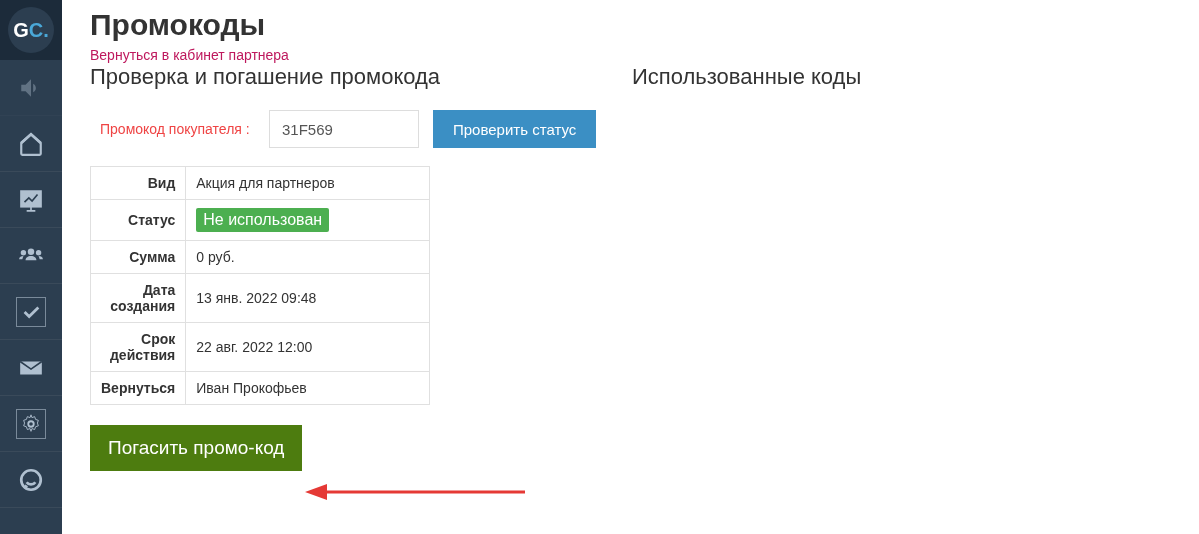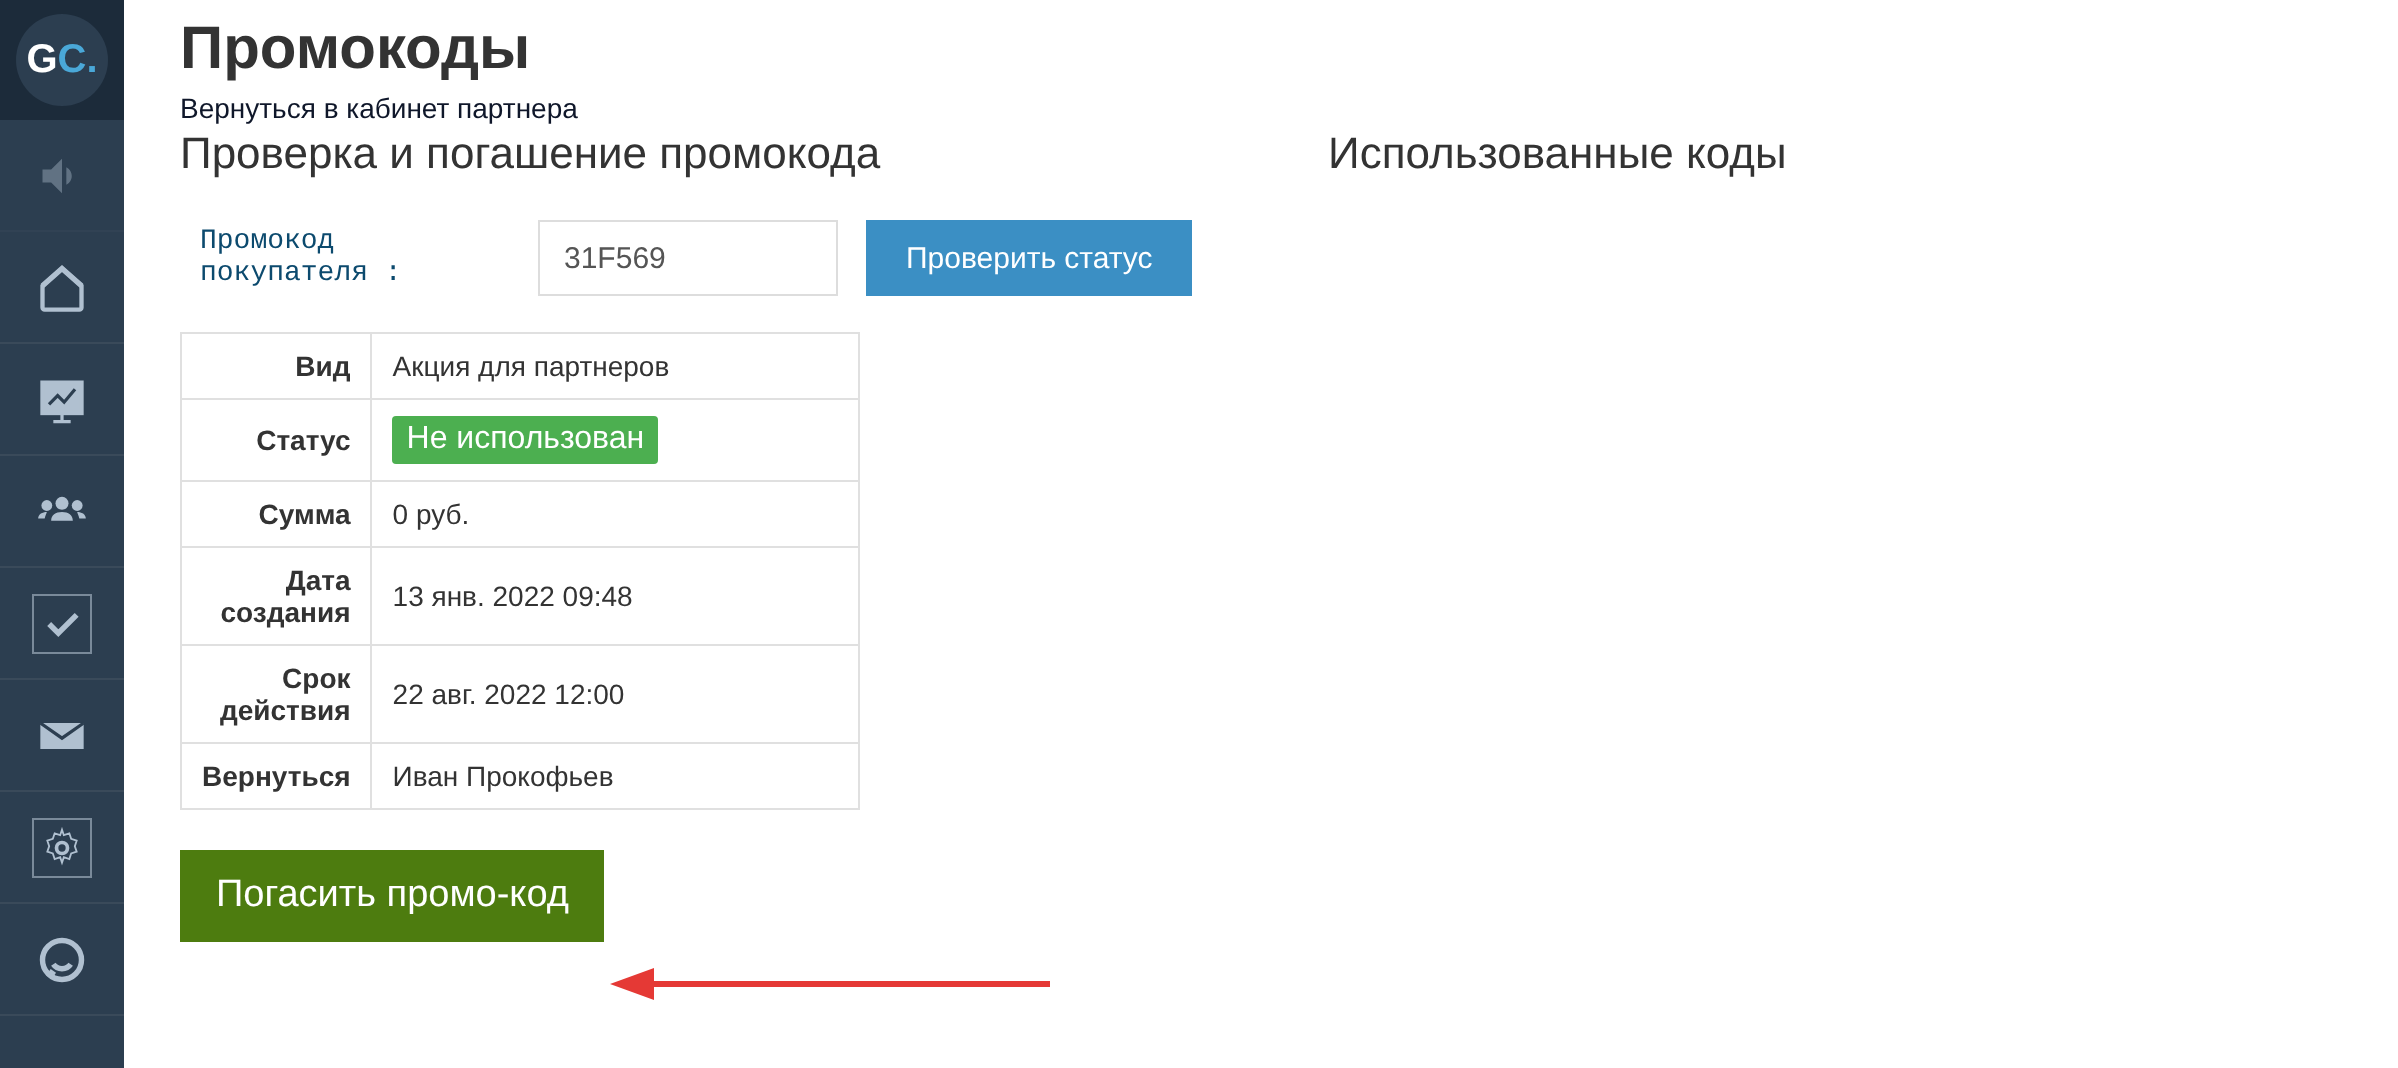--- a/index.html
+++ b/index.html
@@ -64,49 +64,48 @@
       flex: 1;
       padding: 8px 20px 8px 28px;
     }
     h1 {
       font-size: 30px;
       font-weight: 600;
       color: #333;
       margin-bottom: 4px;
     }
     .back-link {
-      color: #0f172a;
+      color: #be185d;
       text-decoration: none;
       font-size: 14px;
       display: inline-block;
     }
     .columns {
       display: flex;
-      gap: 44px;
+      gap: 12px;
     }
     .left-col { width: 530px; }
     .right-col { flex: 1; }
     h2 {
       font-size: 22px;
       font-weight: 400;
       color: #333;
       margin-bottom: 20px;
     }
     .check-row {
       display: flex;
       align-items: center;
       gap: 14px;
       margin-bottom: 18px;
     }
     .check-label {
       font-size: 14px;
-      color: #0c4a6e;
+      color: #ef4444;
       width: 165px;
       padding-left: 10px;
-      font-family: Liberation Mono, monospace;
     }
     .check-input {
       border: 1px solid #ddd;
       padding: 8px 12px;
       font-size: 15px;
       width: 150px;
       height: 38px;
       color: #555;
     }
     .btn-primary {

